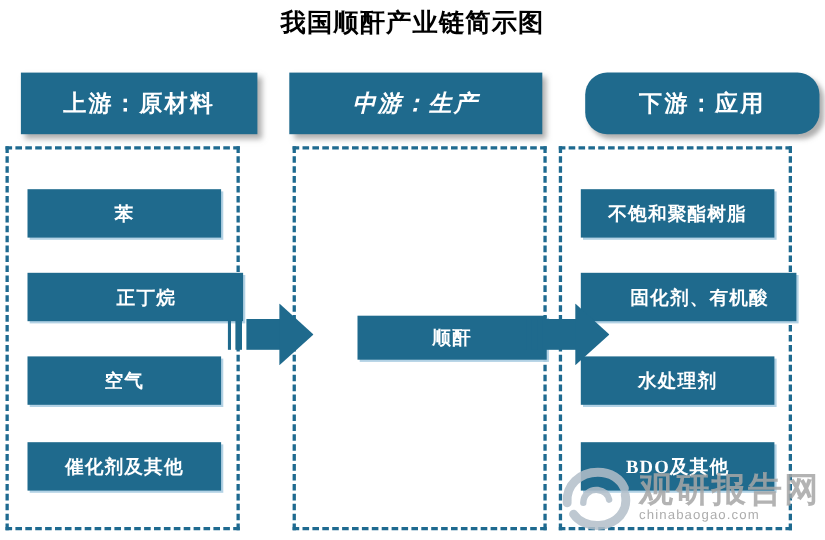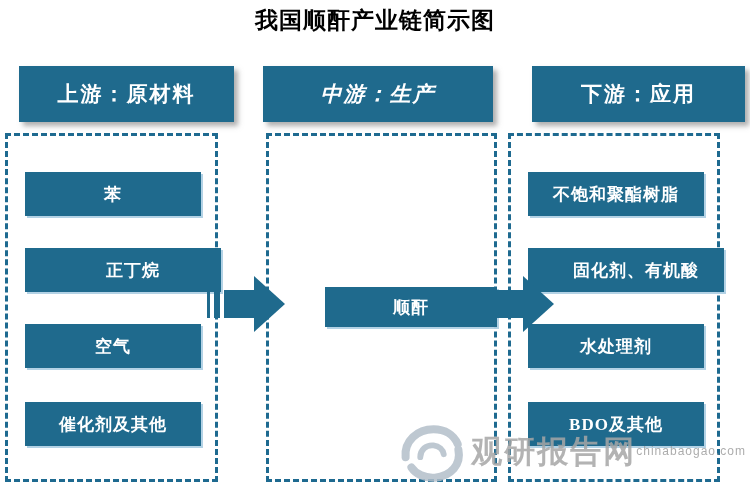--- a/index.html
+++ b/index.html
@@ -12,21 +12,21 @@
     font-size:23px;font-weight:700;color:#000;letter-spacing:1px;
   }
   .header{
     position:absolute;top:66px;height:56px;background:#1f6a8d;color:#fff;
     display:flex;align-items:center;justify-content:center;
     font-size:21px;font-weight:700;letter-spacing:2px;
     box-shadow:4px 4px 5px rgba(110,110,110,.55);
   }
   .header-l{left:7px;width:215px;margin-left:12px;}
   .header-m{left:263px;width:230px;font-style:italic;}
-  .header-r{left:532px;width:213px;}
+  .header-r{left:532px;width:213px;border-radius:20px;}
   .dashed{
     position:absolute;top:133px;height:343px;border:3px dashed #1e6a90;background:transparent;
   }
   .dashed-l{left:5px;width:207px;}
   .dashed-m{left:266px;width:225px;}
   .dashed-r{left:508px;width:206px;}
   .item{
     position:absolute;background:#1f6a8d;color:#fff;
     display:flex;align-items:center;justify-content:center;
     font-size:17px;font-weight:700;letter-spacing:1px;
@@ -36,21 +36,21 @@
   .li1{top:36px;} .li2{top:112px;padding-left:20px;} .li3{top:188px;} .li4{top:266px;}
   .mid-item{left:20px;width:172px;height:40px;top:151px;margin-left:36px;}
   .arrow{position:absolute;top:276px;width:78px;height:56px;}
   .arrow-1{left:207px;}
   .arrow-2{left:476px;}
   .watermark{
     position:absolute;right:4px;bottom:6px;display:flex;align-items:center;
     opacity:.85;pointer-events:none;
   }
   .wm-logo{width:74px;height:66px;margin-right:2px;}
-  .wm-text{display:flex;flex-direction:row;align-items:center;}
+  .wm-text{display:flex;flex-direction:column;align-items:flex-start;}
   .wm-name{
     font-size:31px;font-weight:700;color:#a6a6a6;letter-spacing:2px;line-height:1.05;
     font-family:"Liberation Sans","DejaVu Sans",sans-serif;
   }
   .wm-url{
     font-size:12px;color:#9e9e9e;letter-spacing:1px;line-height:1.1;
     font-family:"Liberation Sans","DejaVu Sans",sans-serif;
   }
 </style>
 </head>

